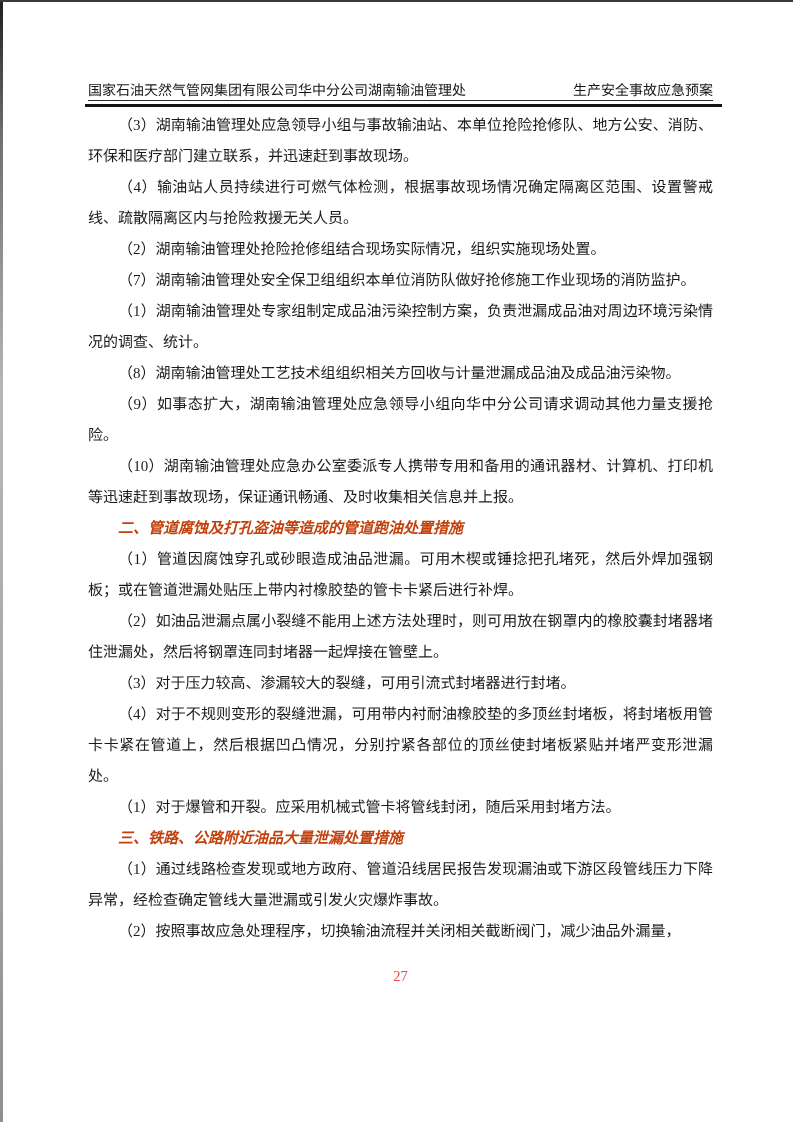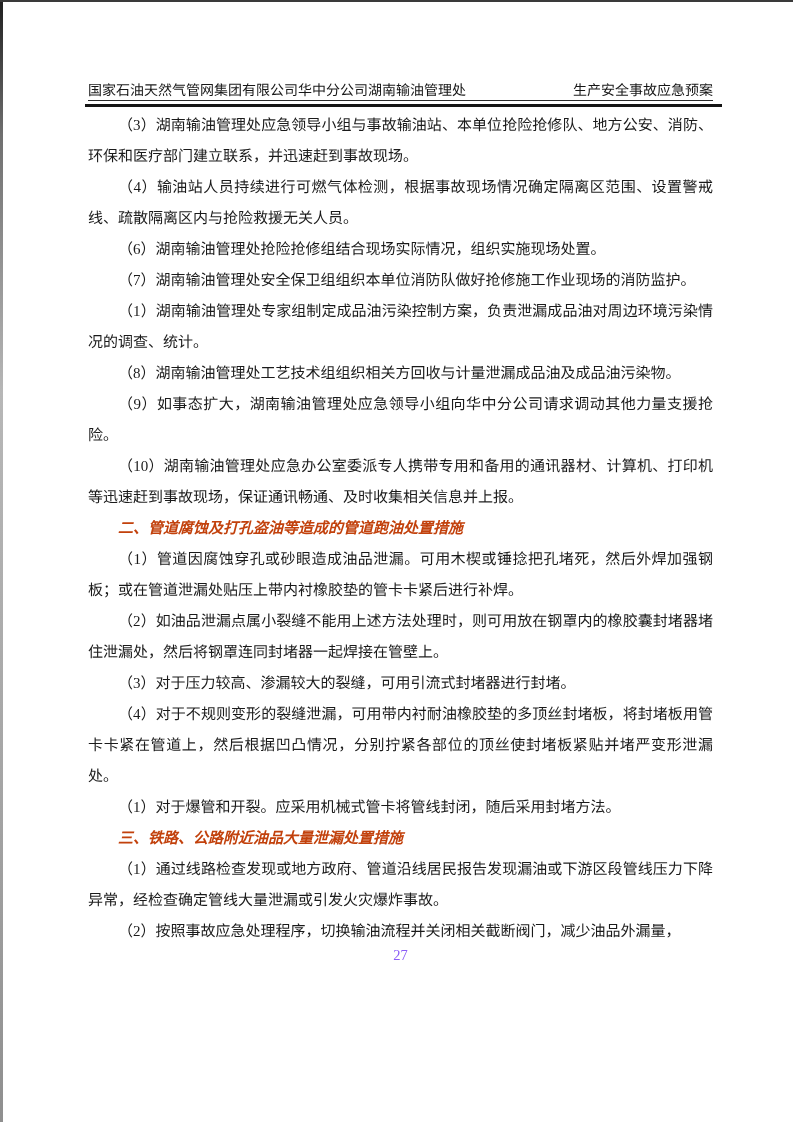--- a/index.html
+++ b/index.html
@@ -45,44 +45,45 @@
   }
   .doc-body {
     margin-top: 3px;
     font-size: 15px;
     line-height: 31px;
     text-align: justify;
   }
   .para { text-indent: 2em; }
   .para.heading { font-weight: bold; color: #c2410c; font-style: italic; }
   .doc-footer {
+    margin-top: 21px;
     text-align: center;
     font-size: 14.5px;
-    color: #8b5cf6;
+    color: #ef4444;
   }
 </style>
 </head>
 <body>
 
 <div class="scan-edge-left"></div>
 <div class="scan-edge-top"></div>
 
 <div class="page-inner">
 
   <div class="doc-header">
     <span class="h-left">国家石油天然气管网集团有限公司华中分公司湖南输油管理处</span>
     <span class="h-right">生产安全事故应急预案</span>
   </div>
   <div class="header-rule"></div>
 
   <div class="doc-body">
 
   <p class="para body">（3）湖南输油管理处应急领导小组与事故输油站、本单位抢险抢修队、地方公安、消防、环保和医疗部门建立联系，并迅速赶到事故现场。</p>
       <p class="para body">（4）输油站人员持续进行可燃气体检测，根据事故现场情况确定隔离区范围、设置警戒线、疏散隔离区内与抢险救援无关人员。</p>
-      <p class="para body">（6）湖南输油管理处抢险抢修组结合现场实际情况，组织实施现场处置。</p>
+      <p class="para body">（2）湖南输油管理处抢险抢修组结合现场实际情况，组织实施现场处置。</p>
       <p class="para body">（7）湖南输油管理处安全保卫组组织本单位消防队做好抢修施工作业现场的消防监护。</p>
       <p class="para body">（1）湖南输油管理处专家组制定成品油污染控制方案，负责泄漏成品油对周边环境污染情况的调查、统计。</p>
       <p class="para body">（8）湖南输油管理处工艺技术组组织相关方回收与计量泄漏成品油及成品油污染物。</p>
       <p class="para body">（9）如事态扩大，湖南输油管理处应急领导小组向华中分公司请求调动其他力量支援抢险。</p>
       <p class="para body">（10）湖南输油管理处应急办公室委派专人携带专用和备用的通讯器材、计算机、打印机等迅速赶到事故现场，保证通讯畅通、及时收集相关信息并上报。</p>
       <p class="para heading">二、管道腐蚀及打孔盗油等造成的管道跑油处置措施</p>
       <p class="para body">（1）管道因腐蚀穿孔或砂眼造成油品泄漏。可用木楔或锤捻把孔堵死，然后外焊加强钢板；或在管道泄漏处贴压上带内衬橡胶垫的管卡卡紧后进行补焊。</p>
       <p class="para body">（2）如油品泄漏点属小裂缝不能用上述方法处理时，则可用放在钢罩内的橡胶囊封堵器堵住泄漏处，然后将钢罩连同封堵器一起焊接在管壁上。</p>
       <p class="para body">（3）对于压力较高、渗漏较大的裂缝，可用引流式封堵器进行封堵。</p>
       <p class="para body">（4）对于不规则变形的裂缝泄漏，可用带内衬耐油橡胶垫的多顶丝封堵板，将封堵板用管卡卡紧在管道上，然后根据凹凸情况，分别拧紧各部位的顶丝使封堵板紧贴并堵严变形泄漏处。</p>

